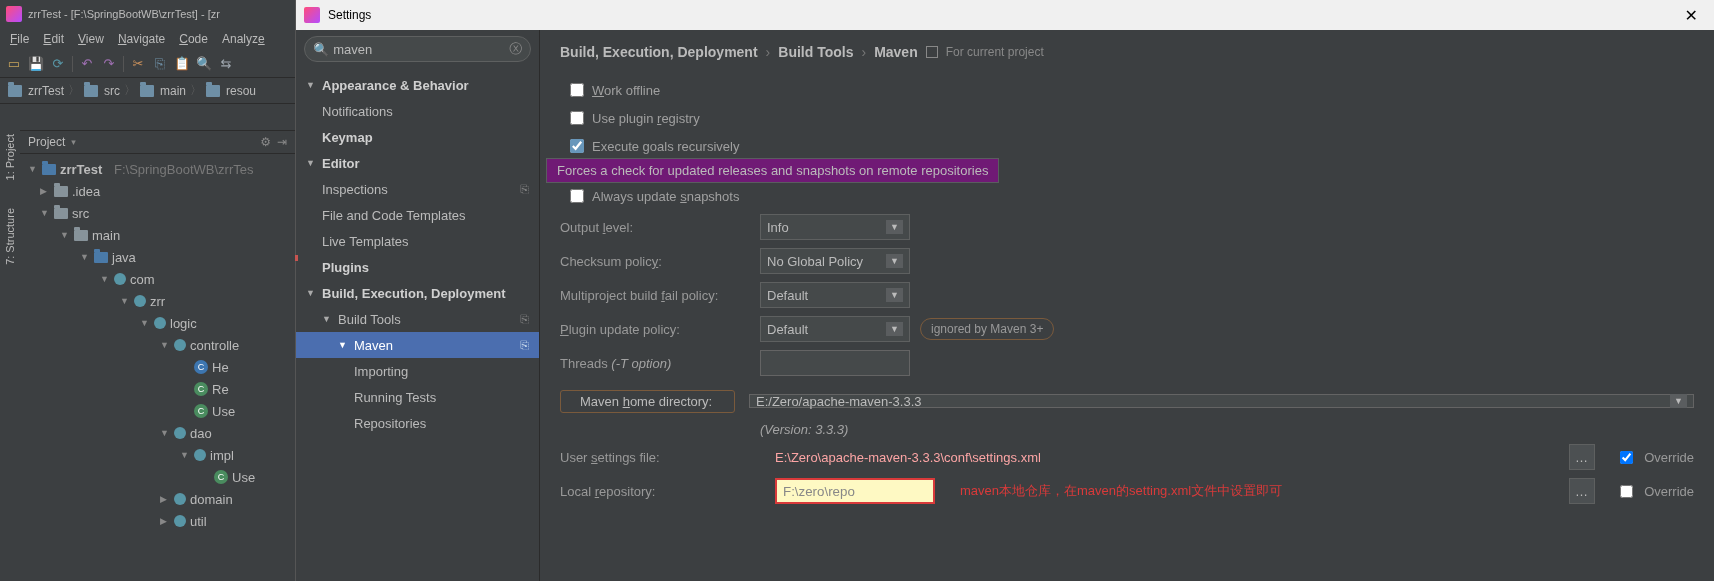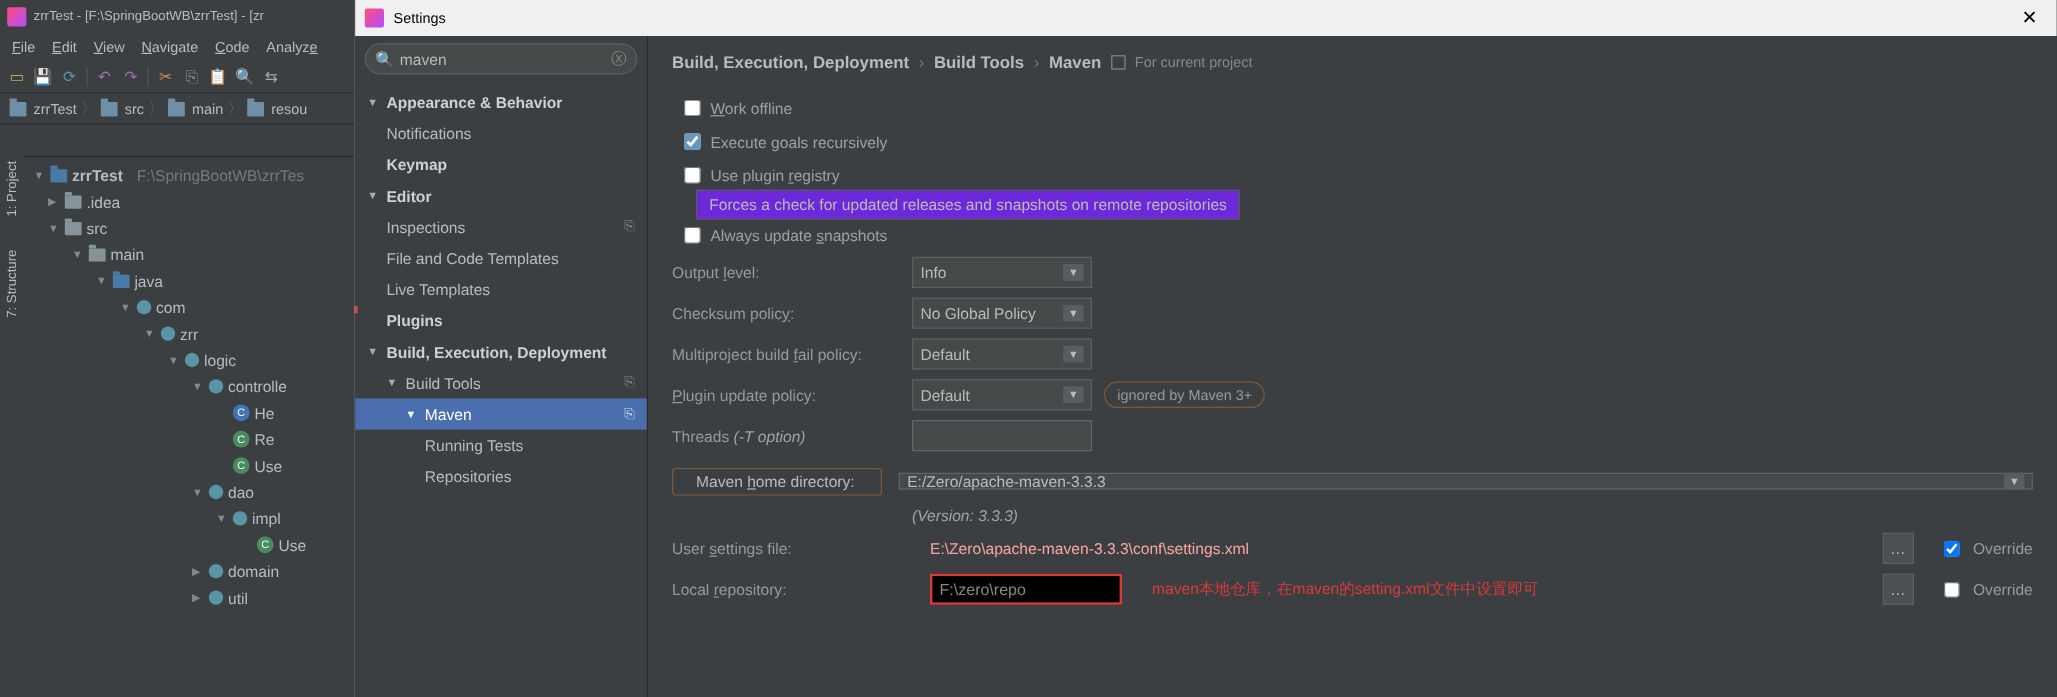--- a/index.html
+++ b/index.html
@@ -75,38 +75,38 @@
 .breadcrumb .bold { font-weight: bold; }
 .breadcrumb .sep { color: #777; }
 .breadcrumb .scope { color: #888; font-size: 12px; }
 .scope-icon { width: 12px; height: 12px; border: 1px solid #888; display: inline-block; }
 
 .check-row { display: flex; align-items: center; height: 28px; gap: 8px; padding-left: 10px; font-size: 13px; }
 .check-row input[type=checkbox] { width: 14px; height: 14px; accent-color: #6897bb; }
 .check-row label { color: #a0a0a0; }
 .check-row label u { text-decoration: underline; }
 
-.tooltip-pop { position: absolute; left: 40px; top: 128px; background: #6d28d9; border: 1px solid #5a5d5f; padding: 4px 10px; color: #bbbbbb; font-size: 13px; z-index: 10; }
+.tooltip-pop { position: absolute; left: 6px; top: 128px; background: #701a75; border: 1px solid #5a5d5f; padding: 4px 10px; color: #bbbbbb; font-size: 13px; z-index: 10; }
 
 .form-row { display: flex; align-items: center; height: 34px; gap: 10px; font-size: 13px; }
 .form-label { width: 190px; color: #999; padding-left: 0; }
 .form-label u { text-decoration: underline; }
 .form-label.hl { border: 1px solid #7a5a3c; border-radius: 3px; padding: 3px 19px; width: auto; min-width: 175px; }
 .form-row.hl-row .form-label { color: #bbbbbb; }
 .italic { font-style: italic; color: #a3a3a3; }
 
 .dd { display: flex; align-items: center; background: #45494a; border: 1px solid #5e6060; height: 26px; min-width: 150px; padding: 0 6px; color: #bbbbbb; }
 .dd .arrow { margin-left: auto; font-size: 9px; background: #5a5d5f; padding: 2px 4px; }
 .text-input { background: #45494a; border: 1px solid #646464; height: 26px; padding: 0 6px; color: #bbbbbb; min-width: 80px; }
 
 .badge-pill { border: 1px solid #7a5a3c; border-radius: 12px; padding: 3px 10px; color: #999; font-size: 12px; }
 
 .path-row { display: flex; align-items: center; height: 34px; gap: 25px; font-size: 13px; }
 .path-value { flex: 1; color: #fca5a5; }
-.path-input { flex: 1; background: #000000; border: 1px solid #646464; height: 26px; padding: 0 6px; color: #bbbbbb; }
+.path-input { flex: 1; background: #fef9c3; border: 1px solid #646464; height: 26px; padding: 0 6px; color: #bbbbbb; }
 .btn-ellipsis { width: 26px; height: 26px; background: #4c5052; border: 1px solid #5e6060; color: #bbb; display: flex; align-items: center; justify-content: center; cursor: pointer; }
 .override { display: flex; align-items: center; gap: 4px; color: #999; }
 
 .red-box { border: 2px solid #d93a3a; }
 .red-text { color: #d93a3a; font-size: 13px; }
 
 .wide-dd { flex: 1; display: flex; align-items: center; background: #45494a; border: 1px solid #646464; height: 14px; padding: 0 6px; color: #bbbbbb; }
 .wide-dd .arrow { margin-left: auto; font-size: 9px; background: #5a5d5f; padding: 2px 4px; }
 </style>
 </head>
@@ -152,20 +152,27 @@
     <div class="nav-folder"></div>
     <span>resou</span>
   </div>
 
   <div class="side-tabs">
     <div class="side-tab">1: Project</div>
     <div class="side-tab">7: Structure</div>
   </div>
 
   <div class="proj-panel">
+    <div class="proj-header">
+      <span style="color:#bbbbbb">Project</span>
+      <span style="color:#888;font-size:9px">▾</span>
+      <span style="flex:1"></span>
+      <span style="color:#888">⚙</span>
+      <span style="color:#888">⇥</span>
+    </div>
     <div class="proj-tree">
       <div class="tree-row"><span class="tree-arrow">▼</span><div class="folder-icon blue"></div><span class="tree-label bold">zrrTest</span>&nbsp;<span class="tree-label dim">F:\SpringBootWB\zrrTes</span></div>
       <div class="tree-row ind-1">
           <span class="tree-arrow">▶</span>
           <div class="folder-icon"></div>
           <span class="tree-label">.idea</span>
         </div>
       <div class="tree-row ind-1">
           <span class="tree-arrow">▼</span>
           <div class="folder-icon"></div>
@@ -298,20 +305,23 @@
           </div>
         <div class="cat-item cat-ind-1">
             <span class="arrow" style="font-size:9px">▼</span>
             <span>Build Tools</span>
             <span class="copy-icon">⎘</span>
           </div>
         <div class="cat-item cat-ind-2 sel">
             <span class="arrow" style="font-size:9px;color:#fff">▼</span>
             <span>Maven</span>
             <span class="copy-icon" style="color:#cde">⎘</span>
+          </div>
+        <div class="cat-item cat-ind-3">
+            <span>Importing</span>
           </div>
         <div class="cat-item cat-ind-3">
             <span>Running Tests</span>
           </div>
         <div class="cat-item cat-ind-3">
             <span>Repositories</span>
           </div>
       </div>
     </div>
 
@@ -324,26 +334,26 @@
         <span class="bold">Maven</span>
         <span class="scope-icon"></span>
         <span class="scope">For current project</span>
       </div>
 
       <div class="check-row">
           <input type="checkbox" style="">
           <label><u>W</u>ork offline</label>
         </div>
       <div class="check-row">
+          <input type="checkbox" style="">
+          <label>Use plugin <u>r</u>egistry</label>
+        </div>
+      <div class="check-row">
           <input type="checkbox" checked="" style="">
           <label>Execute goals recursively</label>
-        </div>
-      <div class="check-row">
-          <input type="checkbox" style="">
-          <label>Use plugin <u>r</u>egistry</label>
         </div>
 
       <div class="tooltip-pop">Forces a check for updated releases and snapshots on remote repositories</div>
 
       <div class="check-row" style="margin-top:22px">
           <input type="checkbox" style="">
           <label>Always update <u>s</u>napshots</label>
         </div>
 
       <div class="form-row">

